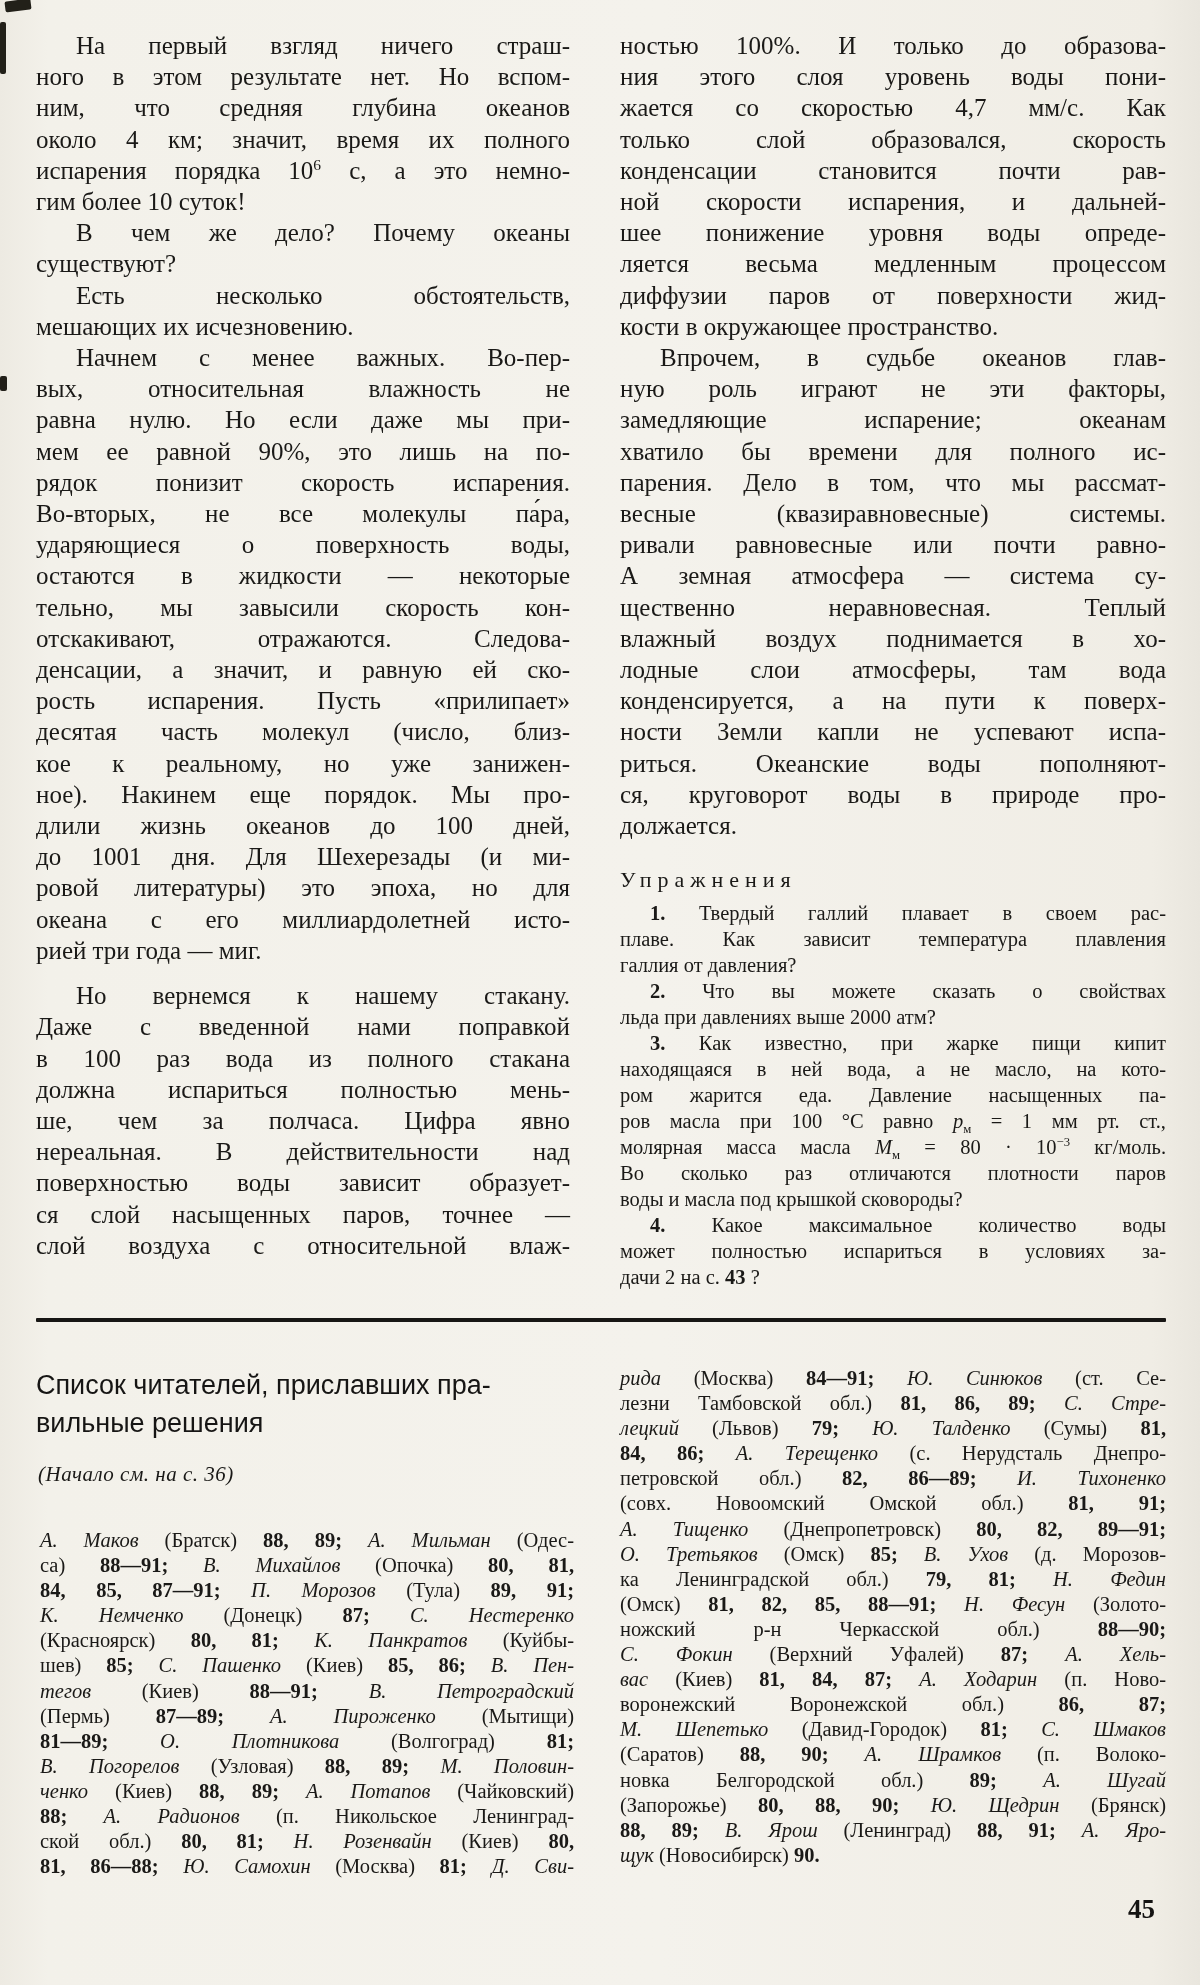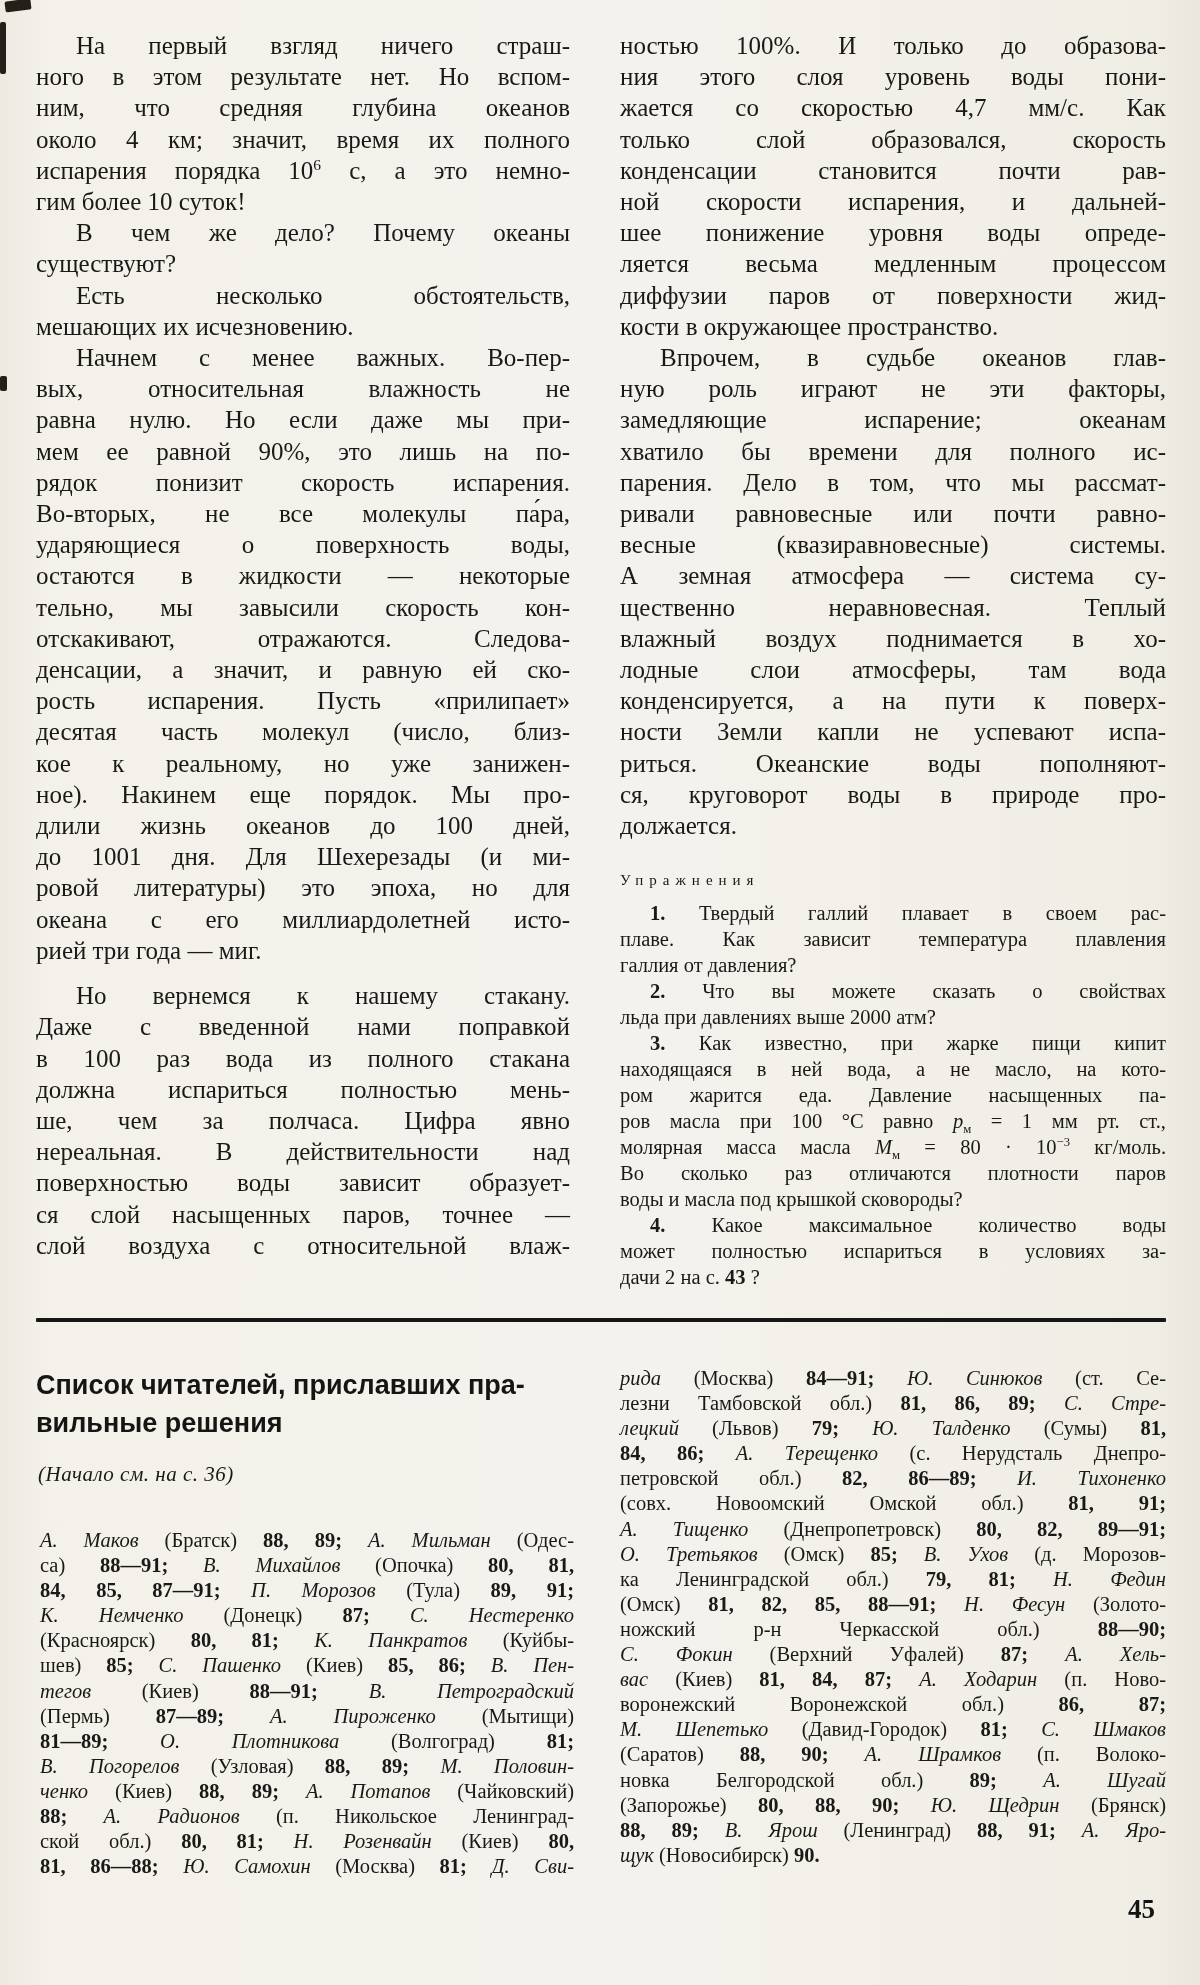--- a/index.html
+++ b/index.html
@@ -16,33 +16,33 @@
   .col{position:absolute;}
   #col-left{left:36px;top:30px;width:534px;}
   #col-right{left:620px;top:30px;width:546px;}
   .article-col{font-size:25px;line-height:31.2px;}
   .line{text-align:justify;text-align-last:justify;}
   .line.last{text-align-last:left;}
   .para.indent > .line:first-child{text-indent:40px;}
   .para.gap{margin-top:14px;}
   .para.ex-heading{
     margin-top:26px;margin-bottom:7px;
-    font-size:15px;letter-spacing:6px;line-height:26px;
+    font-size:22px;letter-spacing:6px;line-height:26px;
   }
   .para.exercise{font-size:20.5px;line-height:26px;}
   .para.exercise.indent > .line:first-child{text-indent:30px;}
   sup,sub{font-size:0.62em;line-height:0;}
   .hrule{
     position:absolute;left:36px;top:1318px;width:1130px;height:4px;
     background:#171614;border-radius:1px;
   }
   .readers-title{
     position:absolute;left:36px;top:1366px;width:540px;
     font-family:"Liberation Sans","DejaVu Sans",sans-serif;
-    font-weight:bold;font-size:27px;line-height:38px;color:#161514;
+    font-weight:normal;font-size:27px;line-height:38px;color:#161514;
   }
   .readers-note{
     position:absolute;left:38px;top:1462px;
     font-style:italic;font-size:21px;letter-spacing:0.5px;
   }
   .readers-col{font-size:20.5px;line-height:25.1px;}
   #readers-left{left:40px;top:1528px;width:534px;}
   #readers-right{left:620px;top:1366px;width:546px;}
   .page-number{
     position:absolute;left:1128px;top:1894px;
@@ -128,22 +128,22 @@
         <div class="line">ляется весьма медленным процессом</div>
         <div class="line">диффузии паров от поверхности жид-</div>
         <div class="line last">кости в окружающее пространство.</div>
       </div>
       <div class="para indent">
         <div class="line">Впрочем, в судьбе океанов глав-</div>
         <div class="line">ную роль играют не эти факторы,</div>
         <div class="line">замедляющие испарение; океанам</div>
         <div class="line">хватило бы времени для полного ис-</div>
         <div class="line">парения. Дело в том, что мы рассмат-</div>
+        <div class="line">весные (квазиравновесные) системы.</div>
         <div class="line">ривали равновесные или почти равно-</div>
-        <div class="line">весные (квазиравновесные) системы.</div>
         <div class="line">А земная атмосфера — система су-</div>
         <div class="line">щественно неравновесная. Теплый</div>
         <div class="line">влажный воздух поднимается в хо-</div>
         <div class="line">лодные слои атмосферы, там вода</div>
         <div class="line">конденсируется, а на пути к поверх-</div>
         <div class="line">ности Земли капли не успевают испа-</div>
         <div class="line">риться. Океанские воды пополняют-</div>
         <div class="line">ся, круговорот воды в природе про-</div>
         <div class="line last">должается.</div>
       </div>

